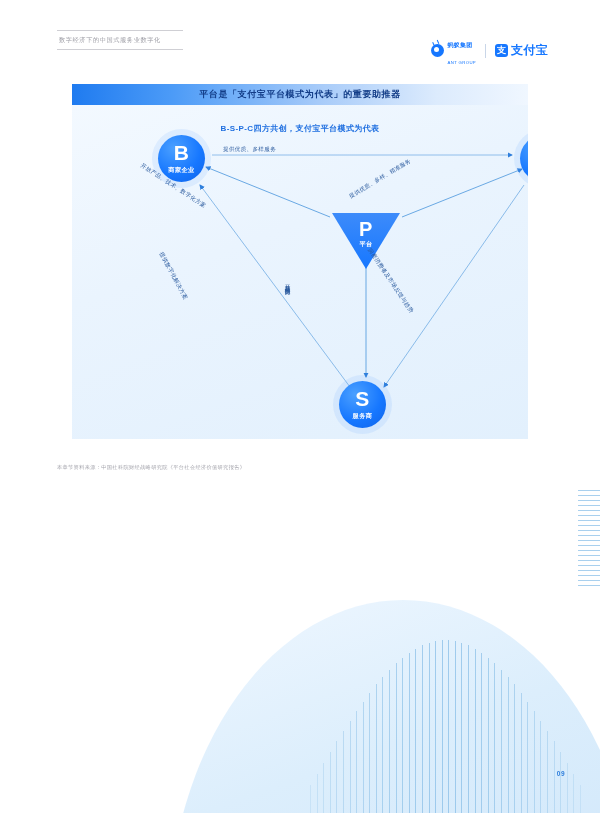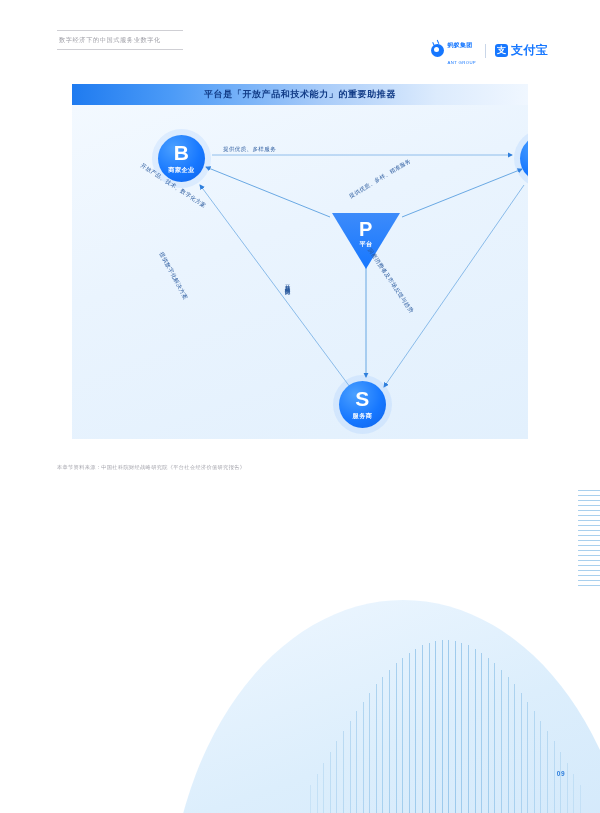--- a/index.html
+++ b/index.html
@@ -240,25 +240,26 @@
     </span>
   </div>
   <span class="brand-sep"></span>
   <div class="alipay-logo">
     <span class="alipay-mark">支</span>
     <span class="alipay-cn">支付宝</span>
   </div>
 </div>
 
 <div class="title-banner">
-  <span class="t">平台是「开放产品和技术能力」的重要助推器</span>
+  <span class="t">平台是「支付宝平台模式为代表」的重要助推器</span>
 </div>
 
 <div class="diagram">
 
+  <div class="subtitle">B-S-P-C四方共创，支付宝平台模式为代表</div>
 
   <svg class="wires" viewBox="0 0 456 334">
     <defs>
       <marker id="ah" markerWidth="7" markerHeight="7" refX="5" refY="3" orient="auto">
         <path d="M0,0 L6,3 L0,6 z" fill="#2f7fdc"></path>
       </marker>
     </defs>
 
     <line x1="140" y1="50" x2="440" y2="50" stroke="#86b8ea" stroke-width="0.9" marker-end="url(#ah)"></line>
 

